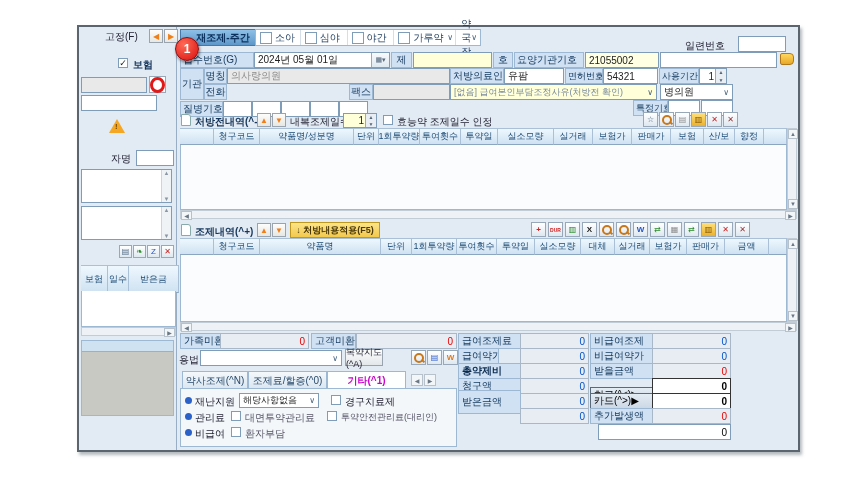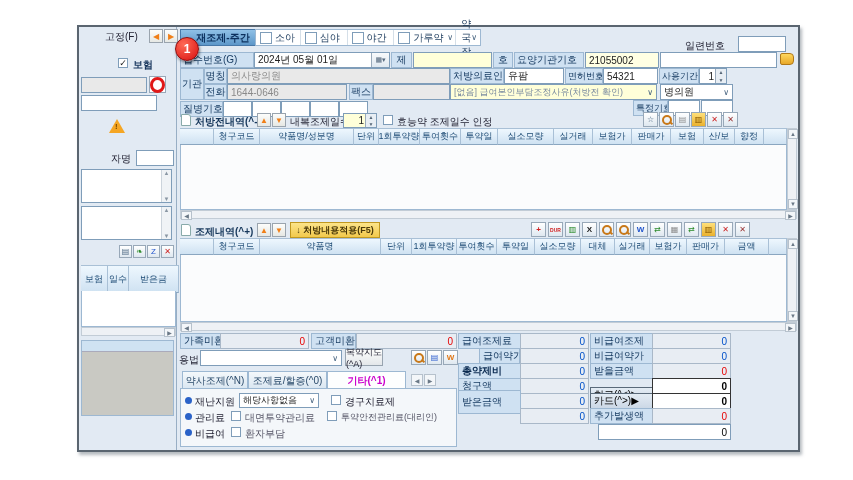--- a/index.html
+++ b/index.html
@@ -176,23 +176,20 @@
    <div class="abs lbl" style="left:580px;top:41px;width:40px;height:16px;font-size:9px;">사용기간</div>
    <div class="abs fld" style="left:620px;top:41px;width:28px;height:16px;padding:0;">
      <span style="flex:1;text-align:right;padding-right:1px;">1</span>
      <span style="width:10px;height:100%;border-left:1px solid #9ab;background:#e8eef4;display:flex;flex-direction:column;align-items:center;justify-content:space-between;font-size:5px;color:#567;">
             <span>▲</span>
             <span>▼</span>
           </span>
    </div>
 
    <div class="abs lbl cent" style="left:125px;top:57px;width:23px;height:16px;">전화</div>
-   <div class="abs fld ro" style="left:148px;top:57px;width:120px;height:16px;">
-          <span>1644-0646</span>
-        </div>
    <div class="abs lbl cent" style="left:270px;top:57px;width:24px;height:16px;">팩스</div>
    <div class="abs fld ro" style="left:294px;top:57px;width:77px;height:16px;"></div>
    <div class="abs fld yel" style="left:371px;top:57px;width:207px;height:16px;color:#7a8ba0;font-size:9px;">
      <span>[없음] 급여본인부담조정사유(처방전 확인)</span>
      <span class="ca">∨</span>
    </div>
    <div class="abs fld" style="left:581px;top:57px;width:73px;height:16px;">
      <span>병의원</span>
      <span class="ca">∨</span>
    </div>
@@ -377,21 +374,21 @@
 
    <div class="abs sumlbl" style="left:379px;top:306px;width:63px;height:16px;">급여조제료</div>
    <div class="abs sumval" style="left:441px;top:306px;width:69px;height:16px;">
           <span class="blue">0</span>
         </div>
    <div class="abs sumlbl" style="left:511px;top:306px;width:63px;height:16px;">비급여조제</div>
    <div class="abs sumval" style="left:573px;top:306px;width:79px;height:16px;">
           <span class="blue">0</span>
         </div>
 
-   <div class="abs sumlbl" style="left:379px;top:321px;width:41px;height:16px;margin-left:21px;">급여약가</div>
+   <div class="abs sumlbl" style="left:379px;top:321px;width:41px;height:16px;">급여약가</div>
    <div class="abs sumval" style="left:441px;top:321px;width:69px;height:16px;">
           <span class="blue">0</span>
         </div>
    <div class="abs sumlbl" style="left:511px;top:321px;width:63px;height:16px;">비급여약가</div>
    <div class="abs sumval" style="left:573px;top:321px;width:79px;height:16px;">
           <span class="blue">0</span>
         </div>
 
    <div class="abs sumlbl" style="left:379px;top:336px;width:63px;height:16px;font-weight:bold;color:#0a2a50;">총약제비</div>
    <div class="abs sumval" style="left:441px;top:336px;width:69px;height:16px;">

